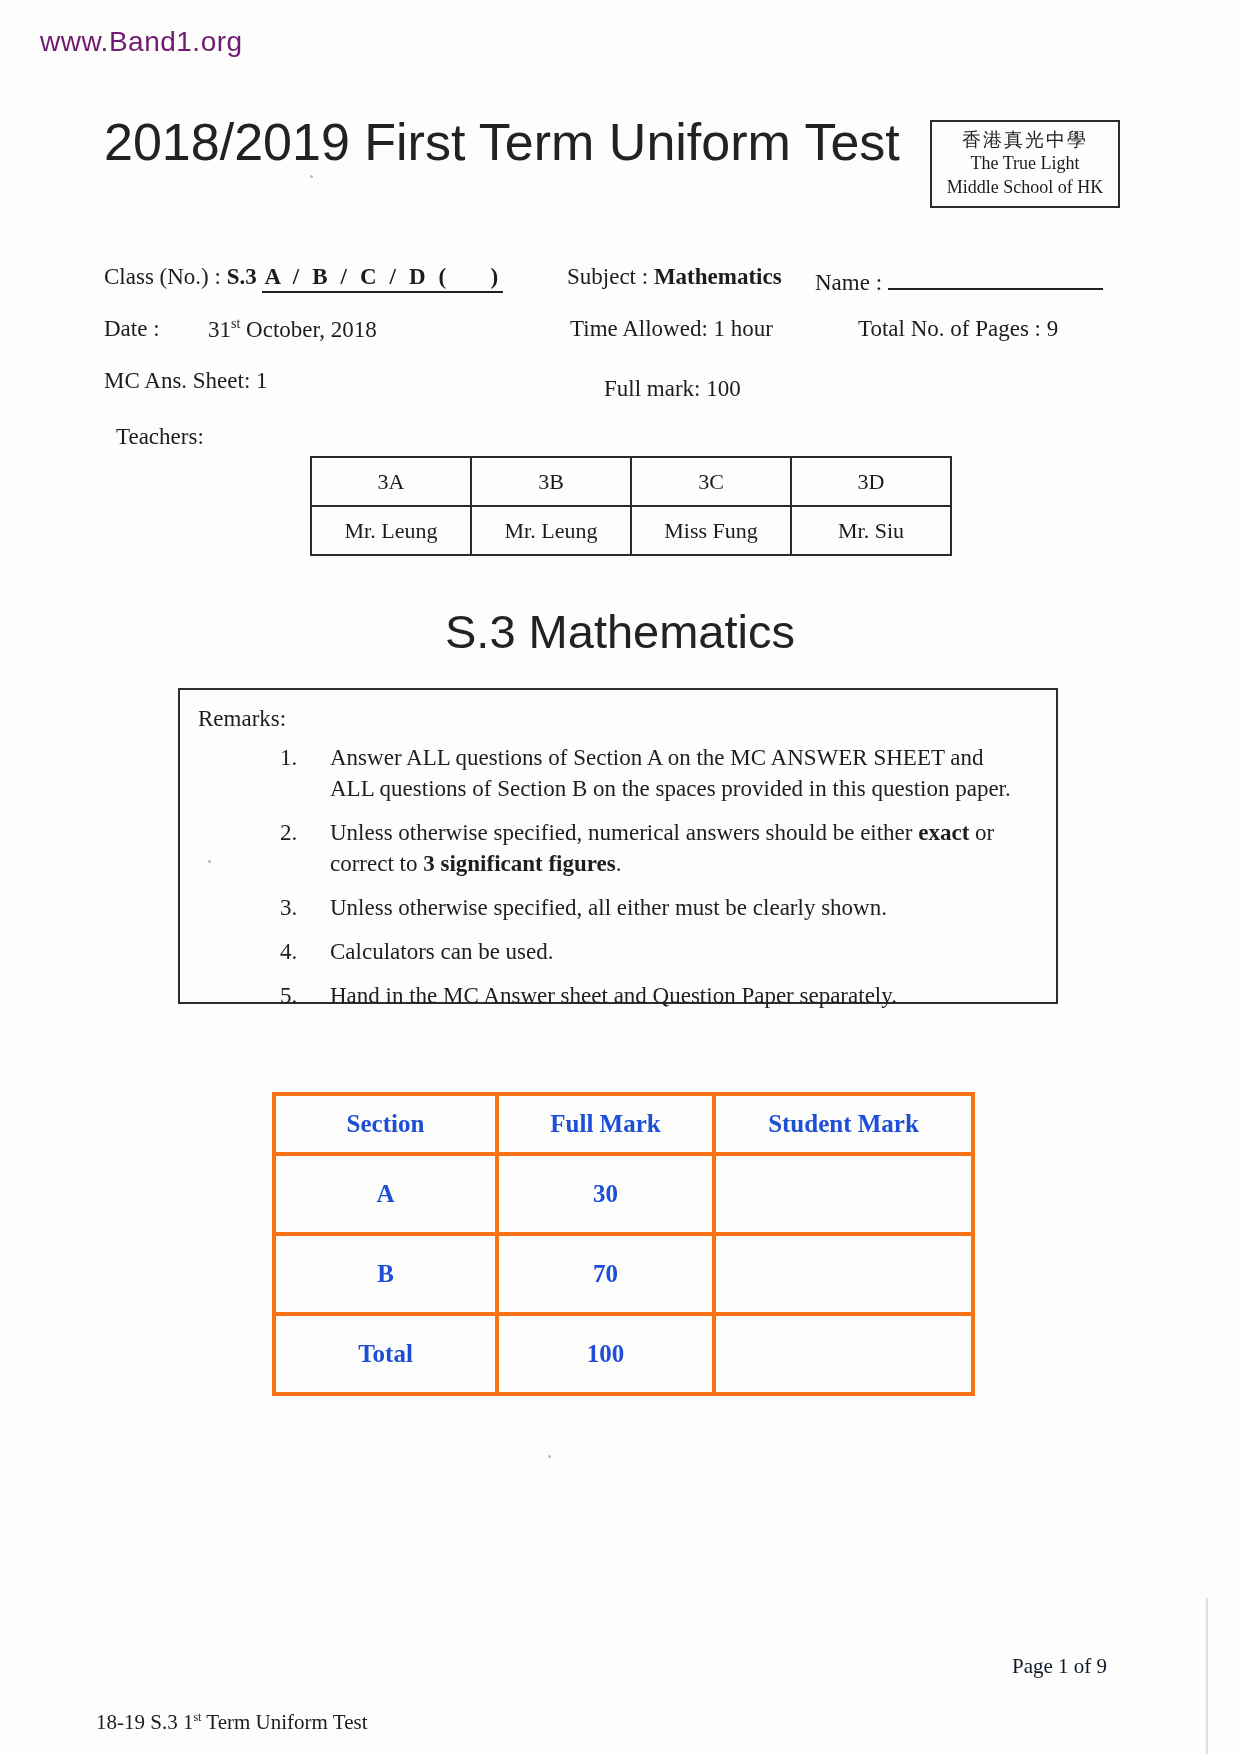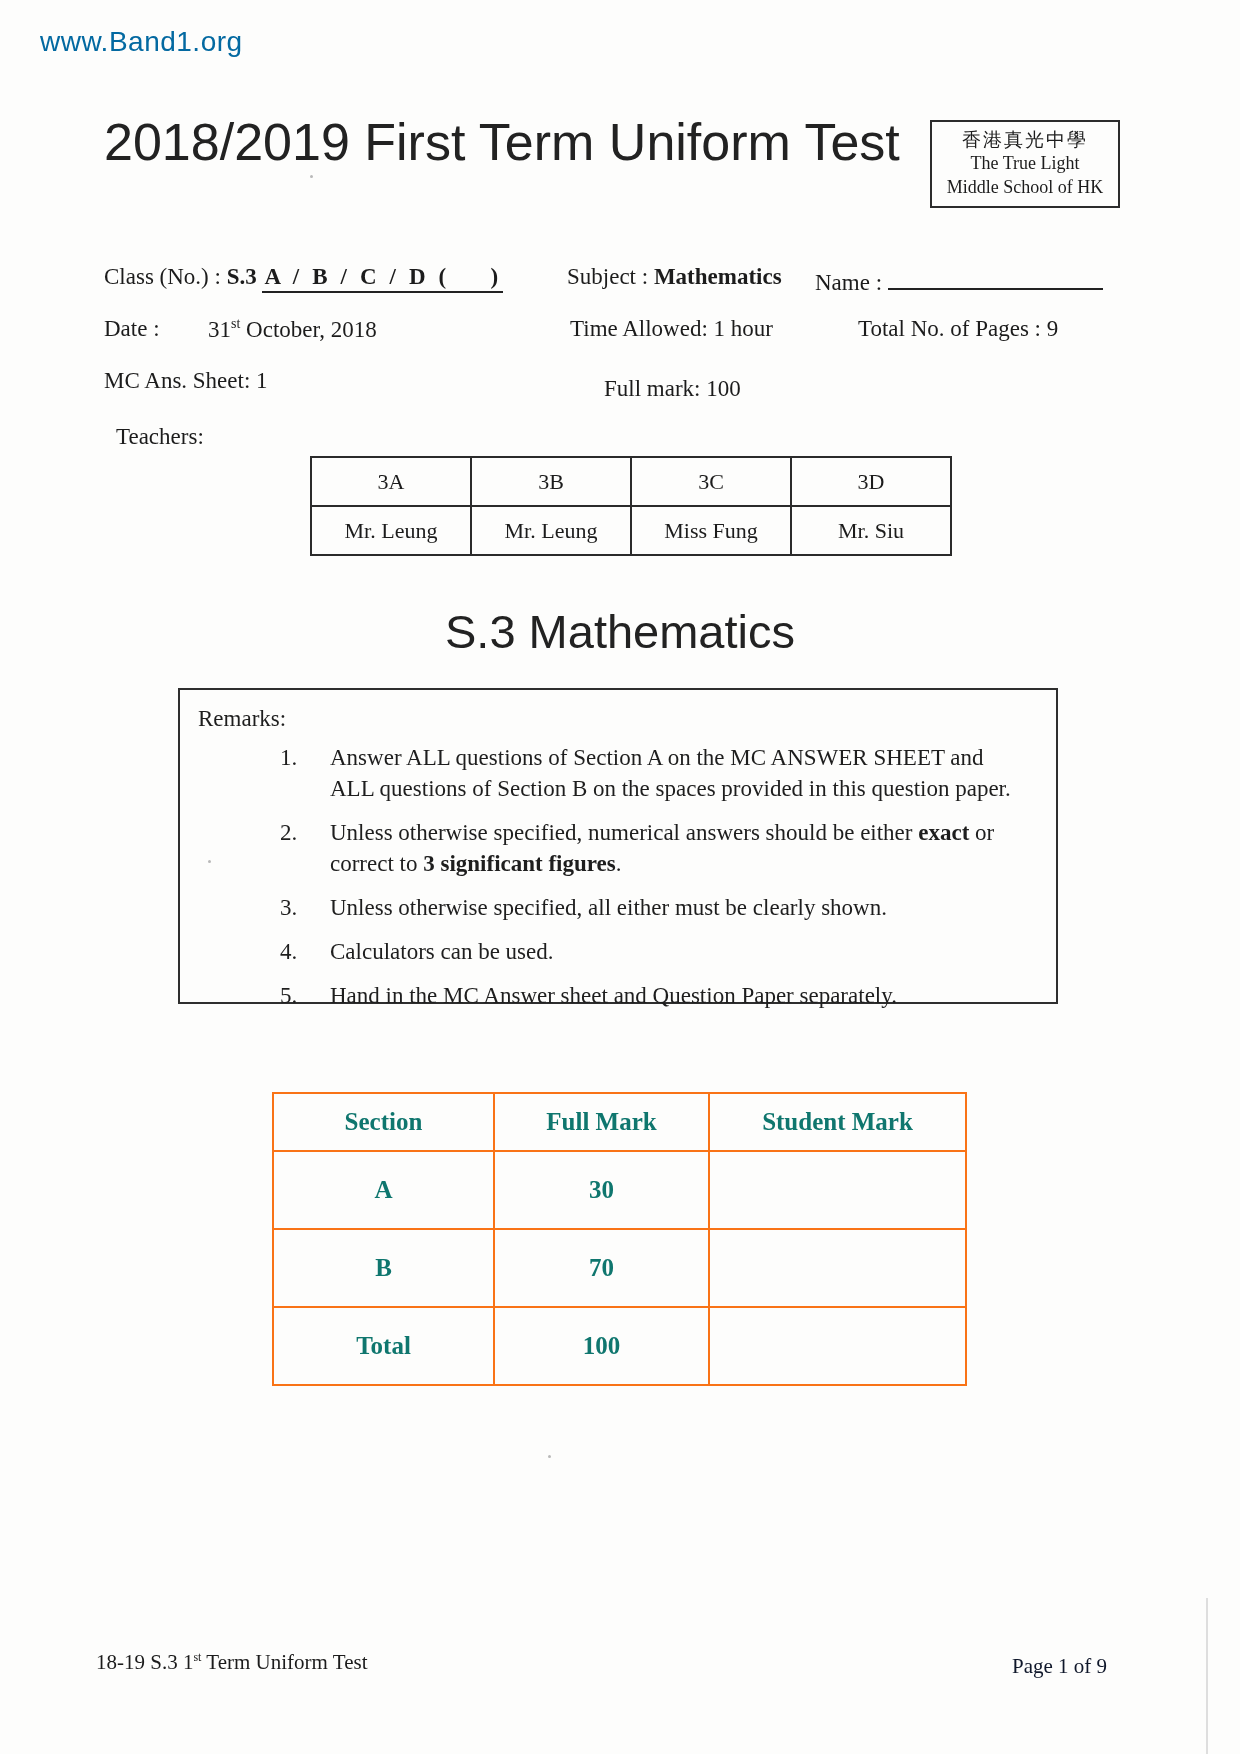--- a/index.html
+++ b/index.html
@@ -9,21 +9,21 @@
     height: 1754px;
     background: #fdfdfc;
     font-family: "Liberation Serif", serif;
     color: #1e1e1e;
     overflow: hidden;
   }
   
   .watermark {
     position: absolute; left: 40px; top: 26px;
     font-family: "Liberation Sans", sans-serif;
-    font-size: 28px; color: #0369a1; letter-spacing: 0.5px;
+    font-size: 28px; color: #701a75; letter-spacing: 0.5px;
   }
   
   .main-title {
     position: absolute; left: 104px; top: 112px;
     font-family: "Liberation Sans", sans-serif;
     font-size: 52px; color: #222; white-space: nowrap;
   }
   
   .school-box {
     position: absolute; left: 930px; top: 120px; width: 190px;
@@ -79,31 +79,31 @@
     border: 2px solid #2e2e2e;
     padding: 16px 12px 0 18px;
   }
   .remarks-label { font-size: 23px; margin-bottom: 10px; }
   .remark-item { display: flex; margin-bottom: 13px; font-size: 23px; line-height: 31px; }
   .remark-item .num { width: 50px; margin-left: 82px; flex: 0 0 auto; }
   .remark-item .txt { flex: 1 1 auto; }
   
   .marks-table { position: absolute; left: 272px; top: 1092px; }
   .marks-table th, .marks-table td {
-    border: 2px solid #f97316;
+    border: 4px solid #f97316;
     text-align: center; vertical-align: middle;
-    font-size: 25px; font-weight: bold; color: #0f766e;
+    font-size: 25px; font-weight: bold; color: #1d4ed8;
   }
   .marks-table th { height: 54px; }
   .marks-table td { height: 74px; }
   .col-section { width: 217px; }
   .col-full { width: 211px; }
   .col-student { width: 253px; }
   
-  .footer-left { position: absolute; left: 96px; top: 1650px; font-size: 21px; color: #1c1c1c; }
+  .footer-left { position: absolute; left: 96px; top: 1710px; font-size: 21px; color: #1c1c1c; }
   .footer-left .sup { font-size: 12px; vertical-align: 8px; }
   .footer-right { position: absolute; left: 1012px; top: 1654px; font-size: 21px; color: #0f172a; }
   
   .scan-line { position: absolute; left: 1206px; top: 1598px; width: 2px; height: 156px; background: #dedede; }
   .speck { position: absolute; width: 3px; height: 3px; border-radius: 50%; background: #b9b9b9; }
 </style>
 </head>
 <body>
 
 <div class="page">

